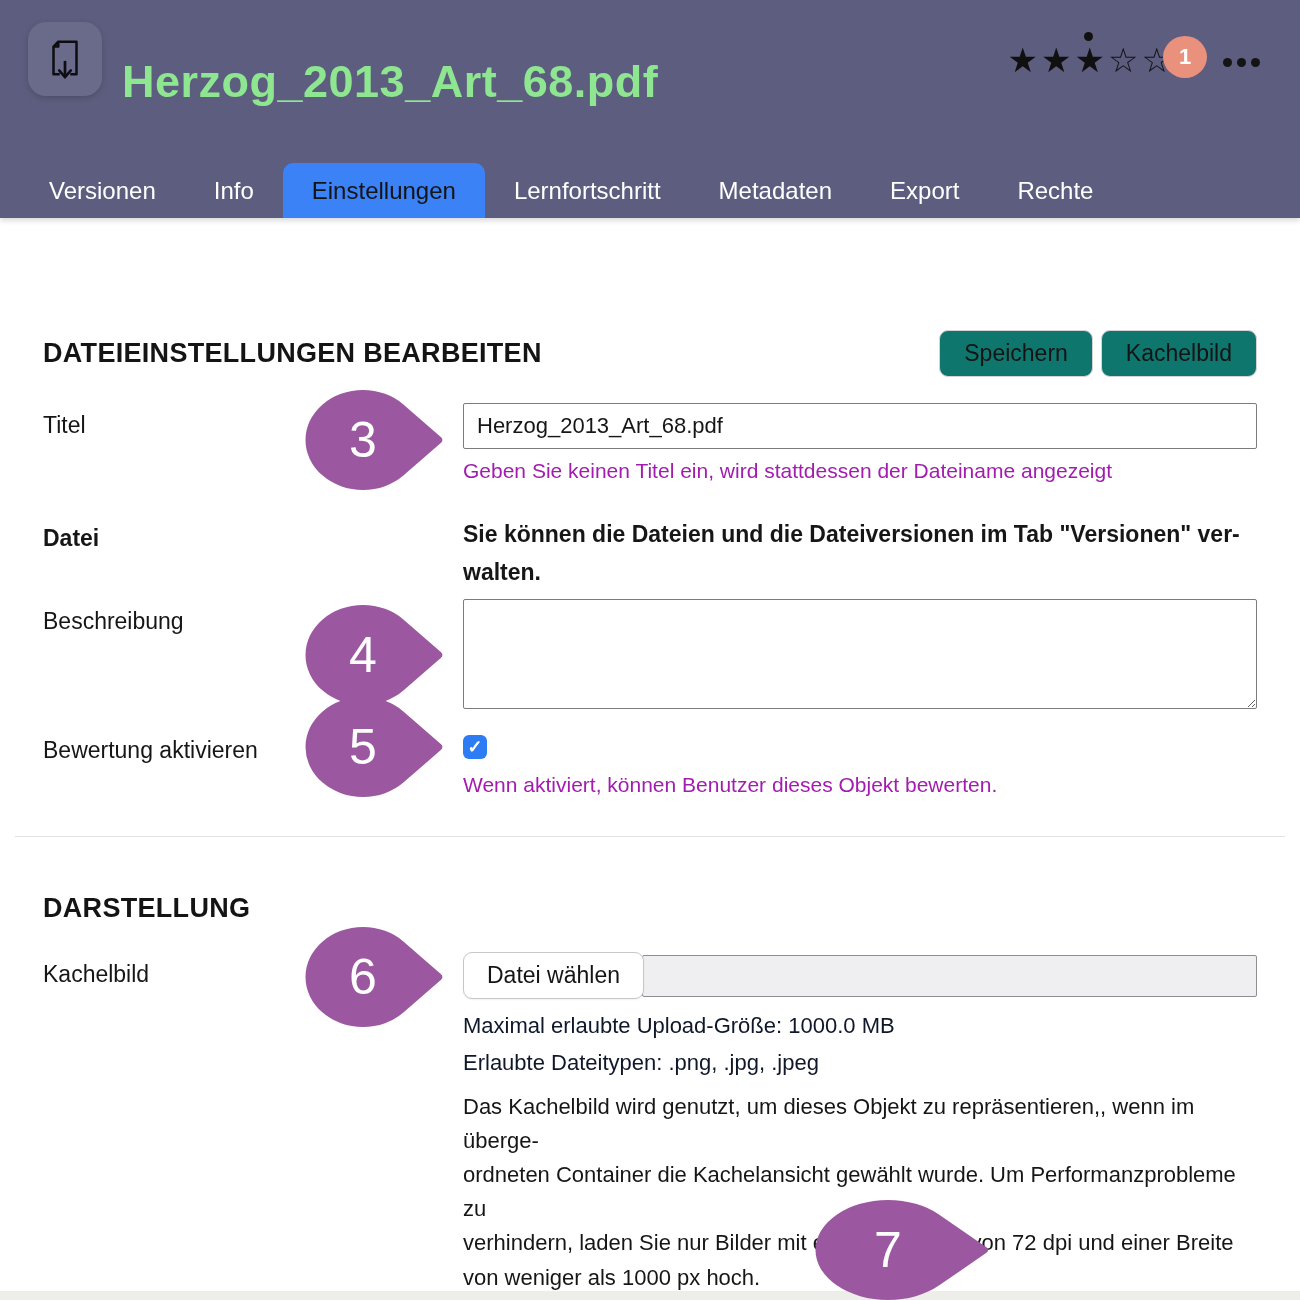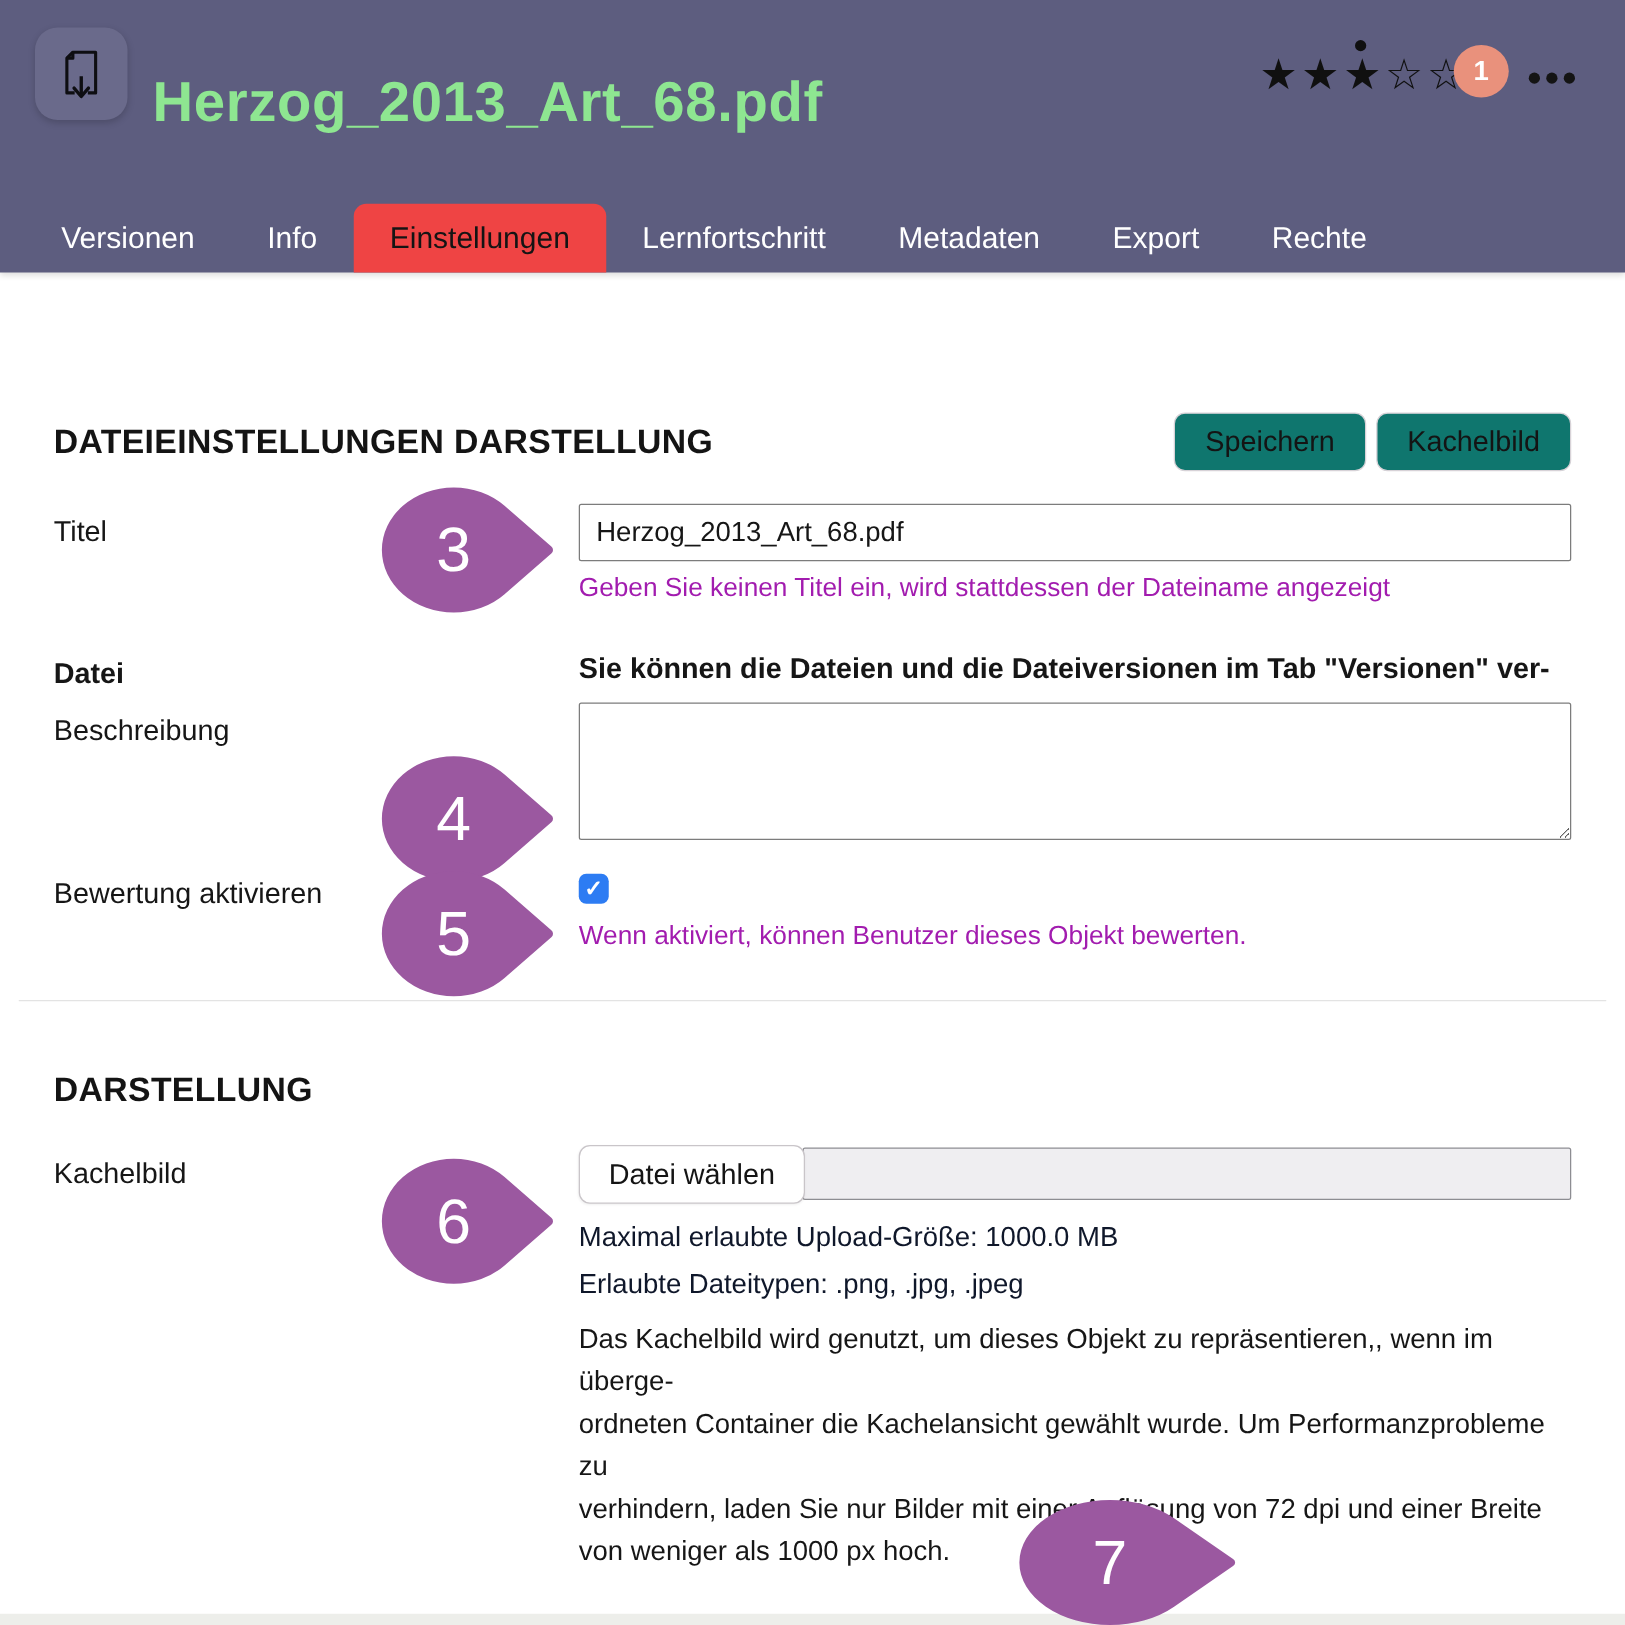--- a/index.html
+++ b/index.html
@@ -69,21 +69,21 @@
     display:flex; align-items:stretch;
     padding-left:20px;
   }
   .tab {
     display:flex; align-items:center;
     padding:0 29px;
     font-size:24px; color:#ffffff;
     white-space:nowrap;
   }
   .tab.active {
-    background:#ef4444;
+    background:#3b82f6;
     color:#141414;
     border-radius:10px 10px 0 0;
   }
 
   
   .content { padding:0 43px; }
 
   .section-head-row {
     margin-top:112px;
     display:flex; align-items:center; justify-content:space-between;
@@ -233,40 +233,41 @@
     <div class="tab">Lernfortschritt</div>
     <div class="tab">Metadaten</div>
     <div class="tab">Export</div>
     <div class="tab">Rechte</div>
   </div>
 </div>
 
 <div class="content">
 
   <div class="section-head-row">
-    <h2 class="section-heading">DATEIEINSTELLUNGEN DARSTELLUNG</h2>
+    <h2 class="section-heading">DATEIEINSTELLUNGEN BEARBEITEN</h2>
     <div class="btn-group">
       <button class="btn">Speichern</button>
       <button class="btn">Kachelbild</button>
     </div>
   </div>
 
   <div class="form-row row-titel">
     <div class="form-label">Titel</div>
     <div class="form-control">
       <input class="text-input" type="text" value="Herzog_2013_Art_68.pdf" style="">
       <div class="help-text">Geben Sie keinen Titel ein, wird stattdessen der Dateiname angezeigt</div>
     </div>
   </div>
 
   <div class="form-row row-datei">
     <div class="form-label">Datei</div>
     <div class="form-control">
       <div class="static-text">
         <div>Sie können die Dateien und die Dateiversionen im Tab "Versionen" ver-</div>
+        <div>walten.</div>
       </div>
     </div>
   </div>
 
   <div class="form-row row-beschreibung">
     <div class="form-label">Beschreibung</div>
     <div class="form-control">
       <textarea class="textarea" style=""></textarea>
     </div>
   </div>

